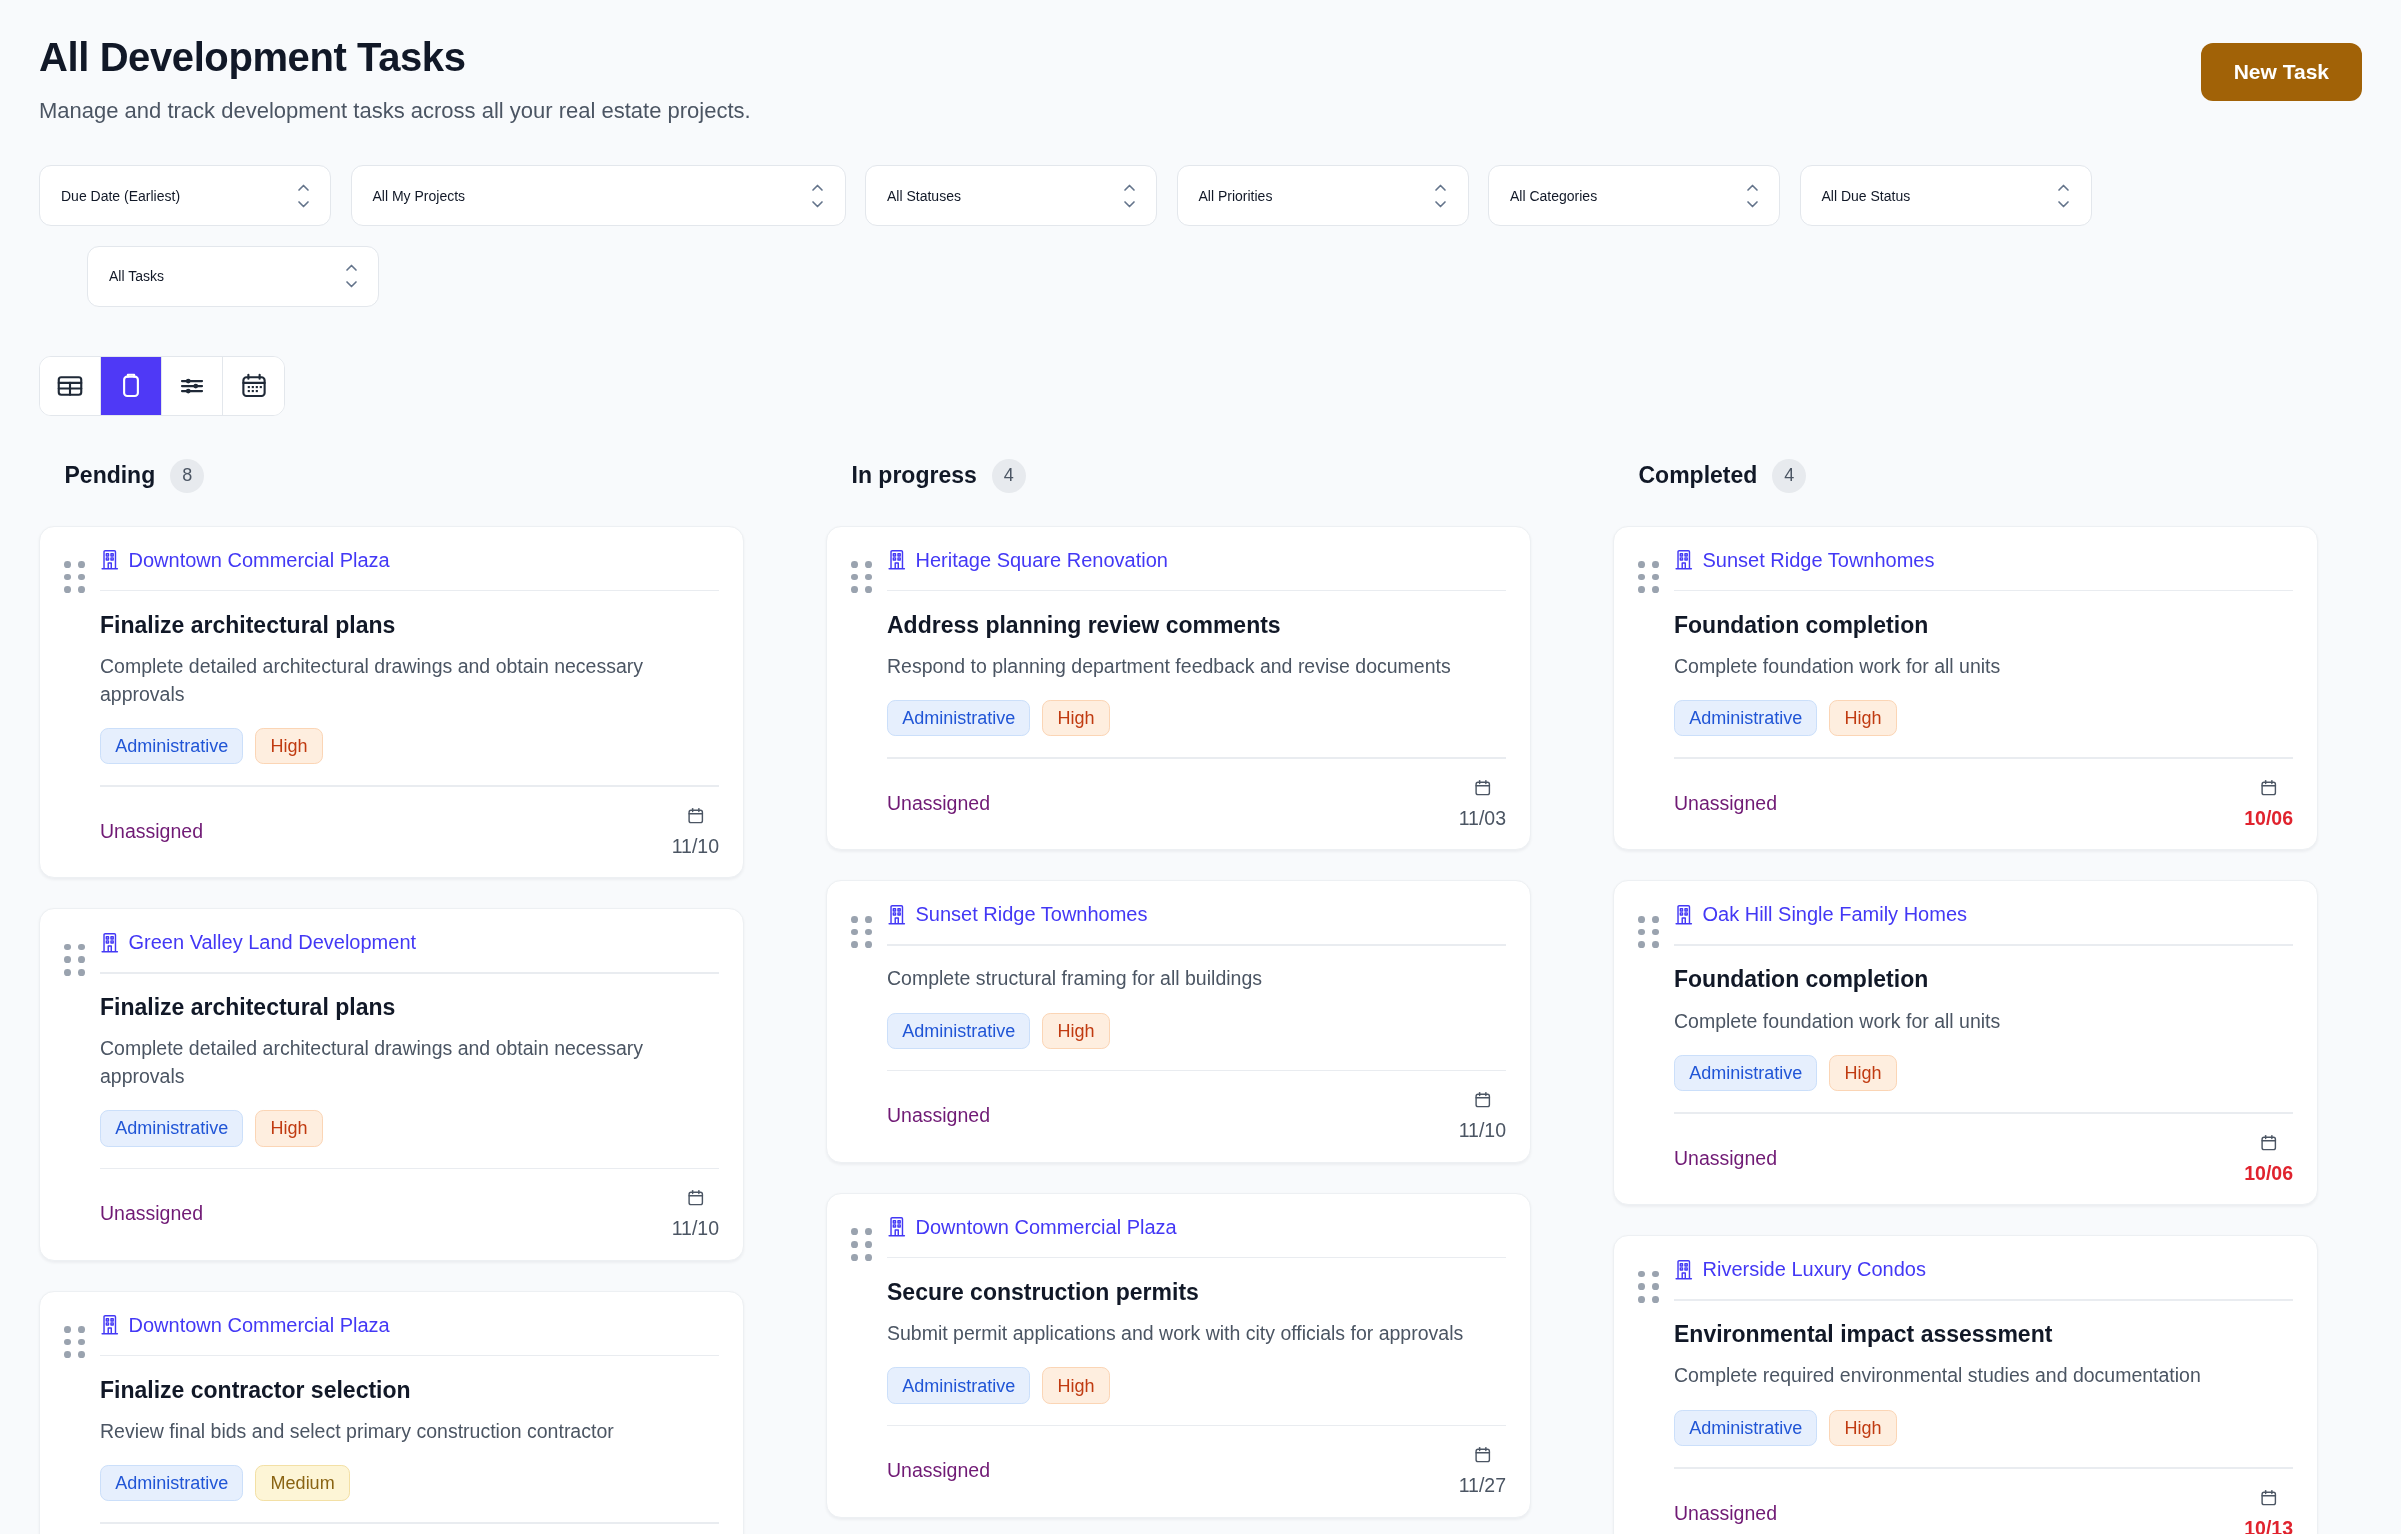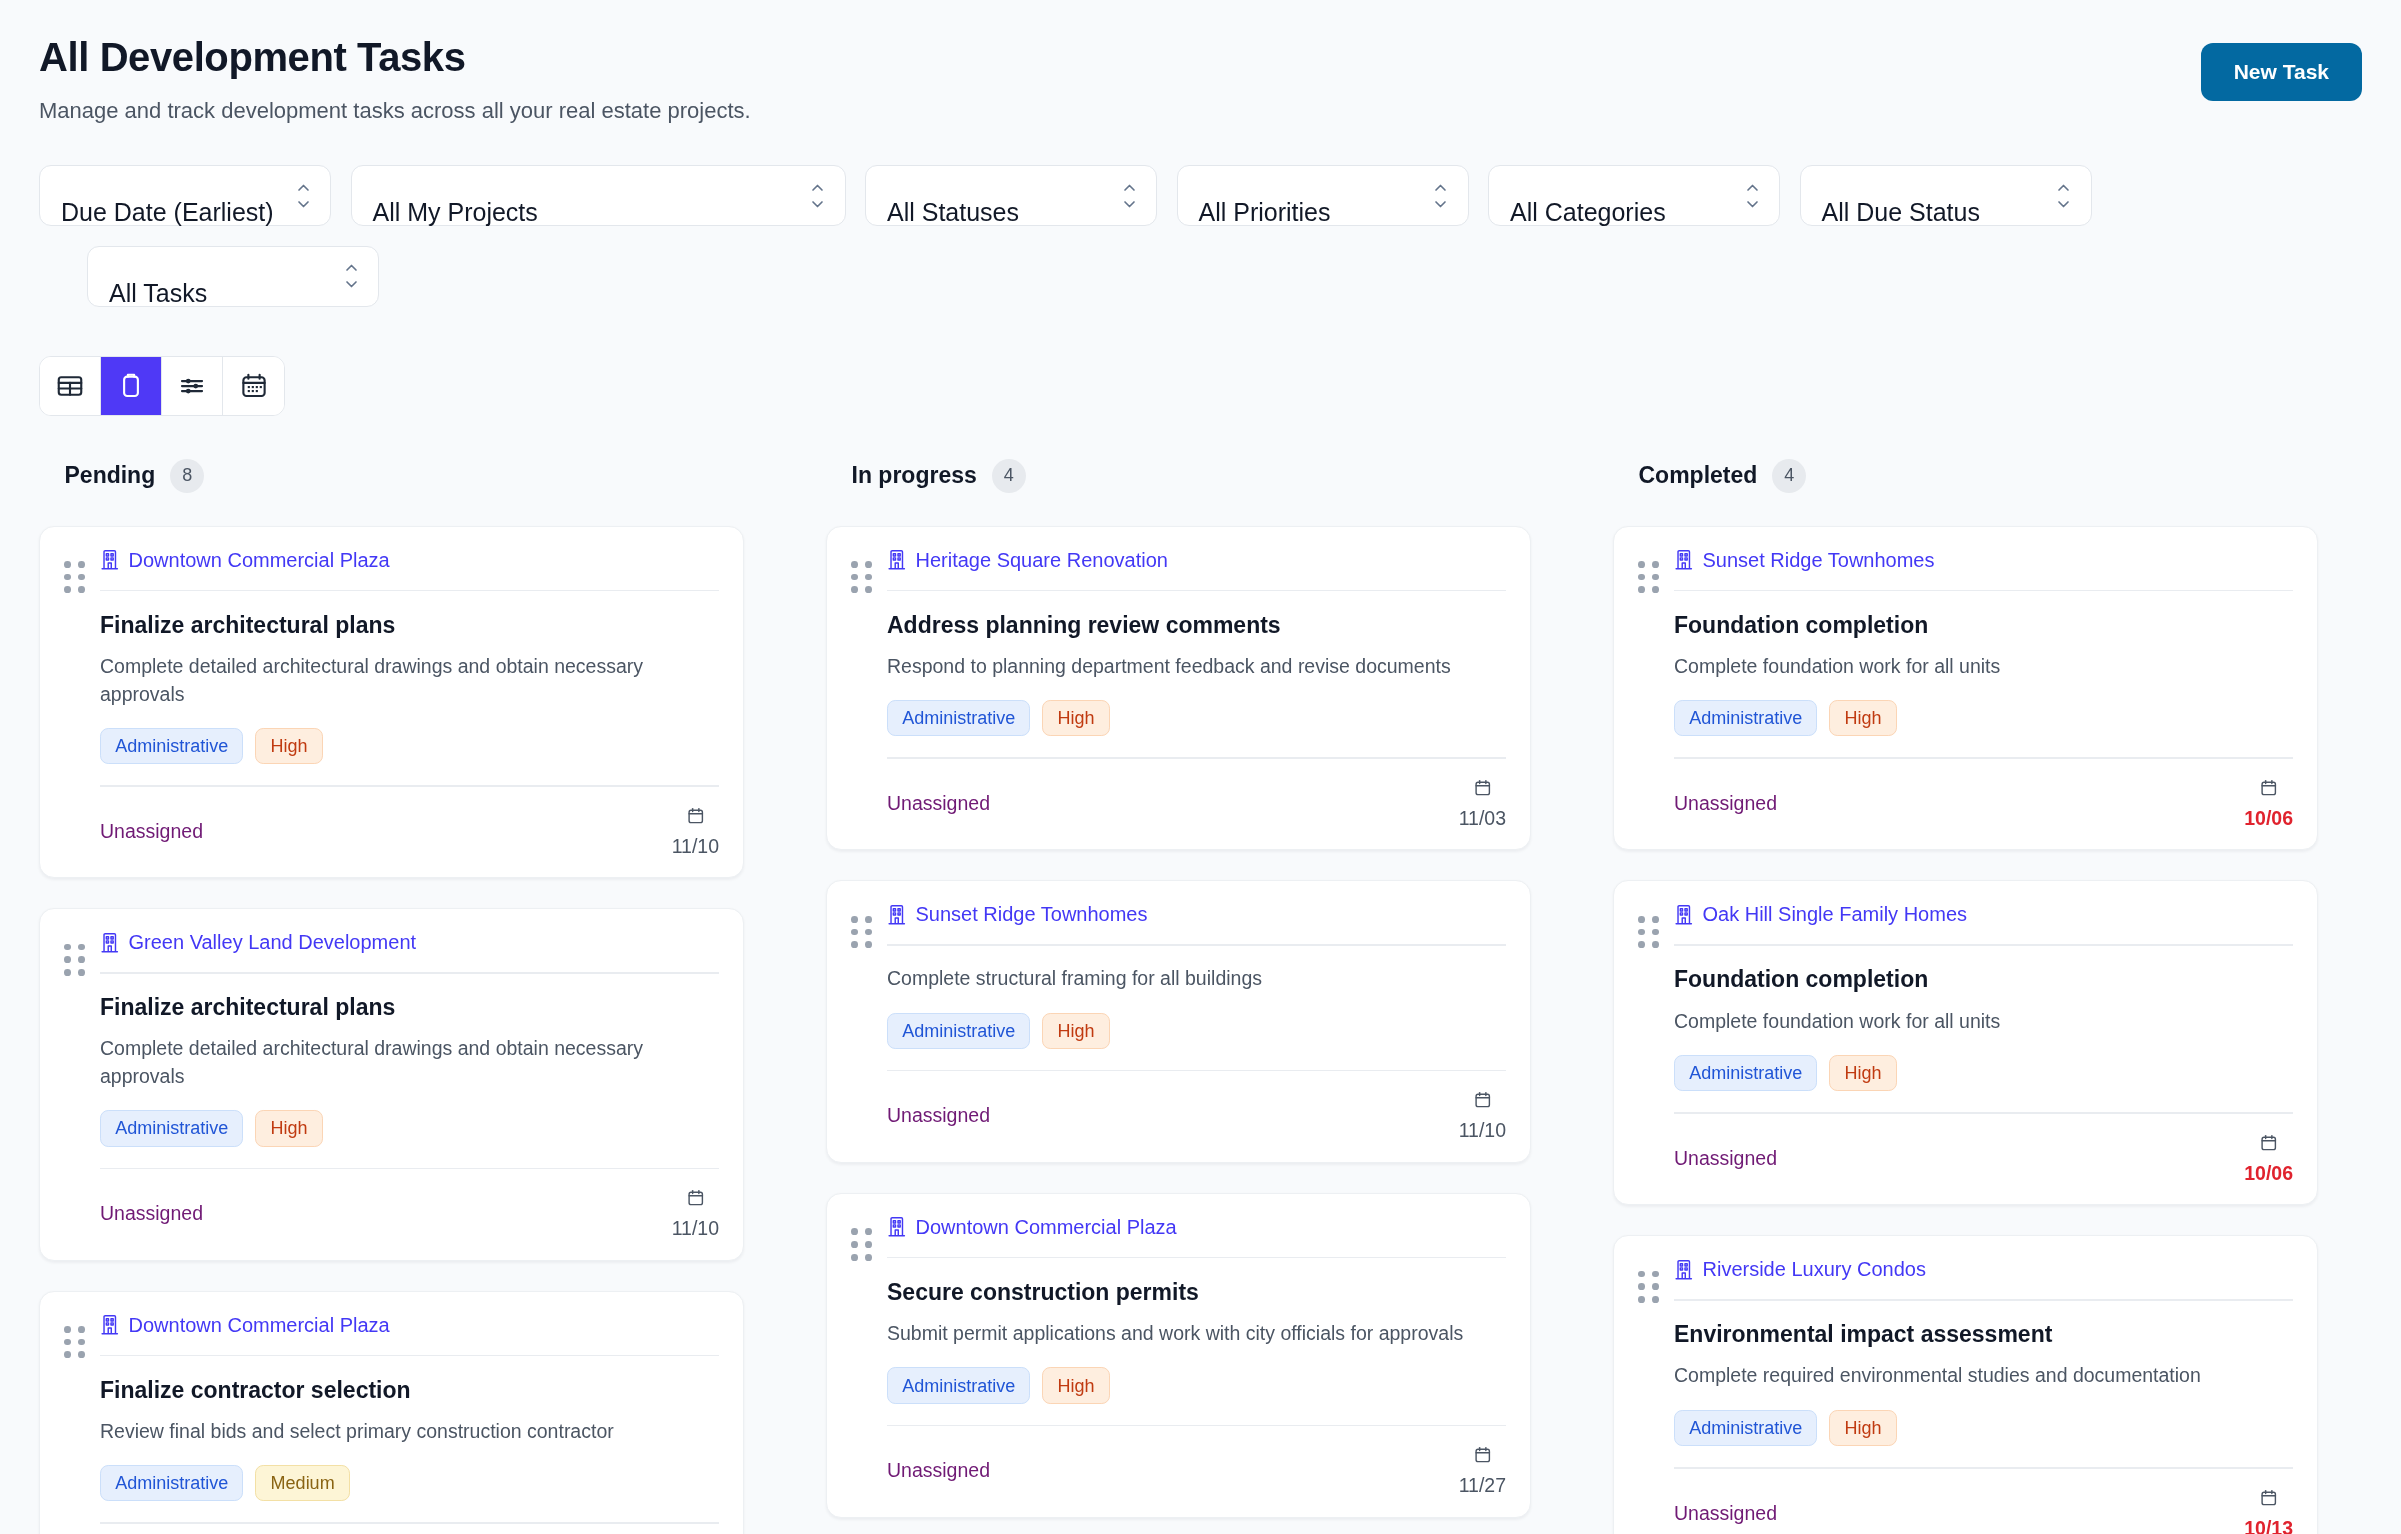--- a/index.html
+++ b/index.html
@@ -32,21 +32,21 @@
     letter-spacing: -0.4px;
     line-height: 1.15;
   }
   .page-subtitle {
     font-size: 22px;
     color: #4B5563;
     margin-top: 16.5px;
     line-height: 1.3;
   }
   .new-task-button {
-    background: #0369a1;
+    background: #a16207;
     color: #FFFFFF;
     font-size: 21px;
     font-weight: bold;
     border: none;
     border-radius: 12px;
     padding: 17px 33px;
     cursor: pointer;
     white-space: nowrap;
     margin-top: 9px;
     font-family: "Liberation Sans", sans-serif;
@@ -59,23 +59,23 @@
     gap: 19.5px;
     margin-top: 40px;
   }
   .select-box {
     position: relative;
     background: #FFFFFF;
     border: 1.5px solid #E3E7EC;
     border-radius: 12px;
     height: 61px;
     display: flex;
-    align-items: flex-end;
+    align-items: center;
     padding: 0 52px 0 21px;
-    font-size: 25px;
+    font-size: 14px;
     color: #111827;
     cursor: pointer;
     white-space: nowrap;
   }
   .select-box .sel-label { line-height: 1; }
   .chevrons {
     position: absolute;
     right: 19.5px;
     top: 50%;
     transform: translateY(-50%);

